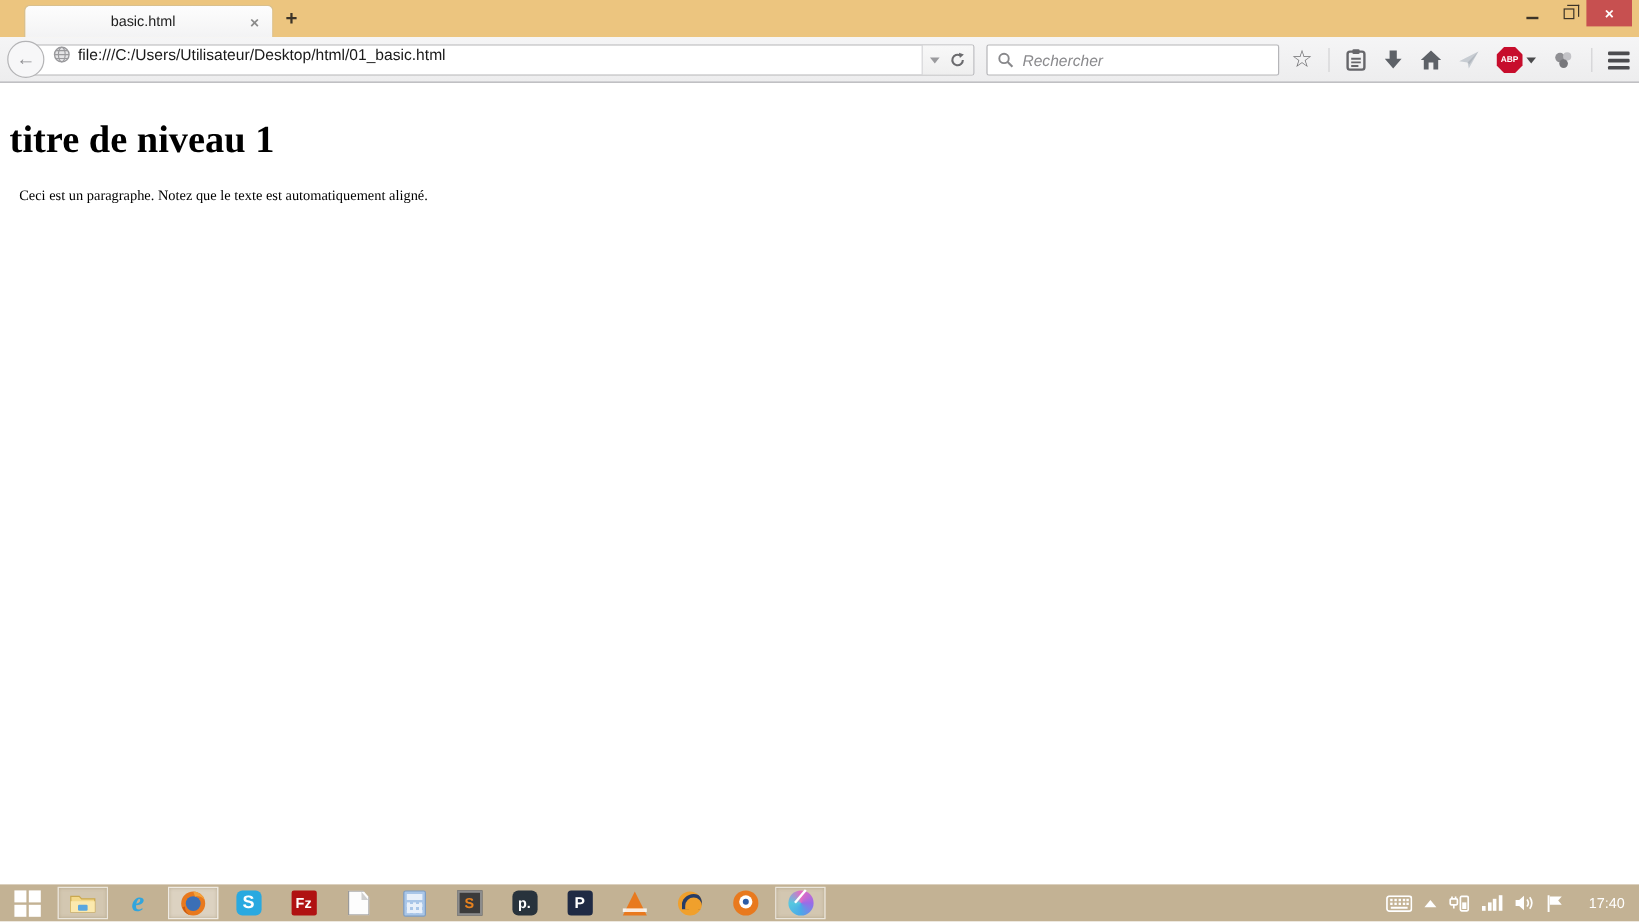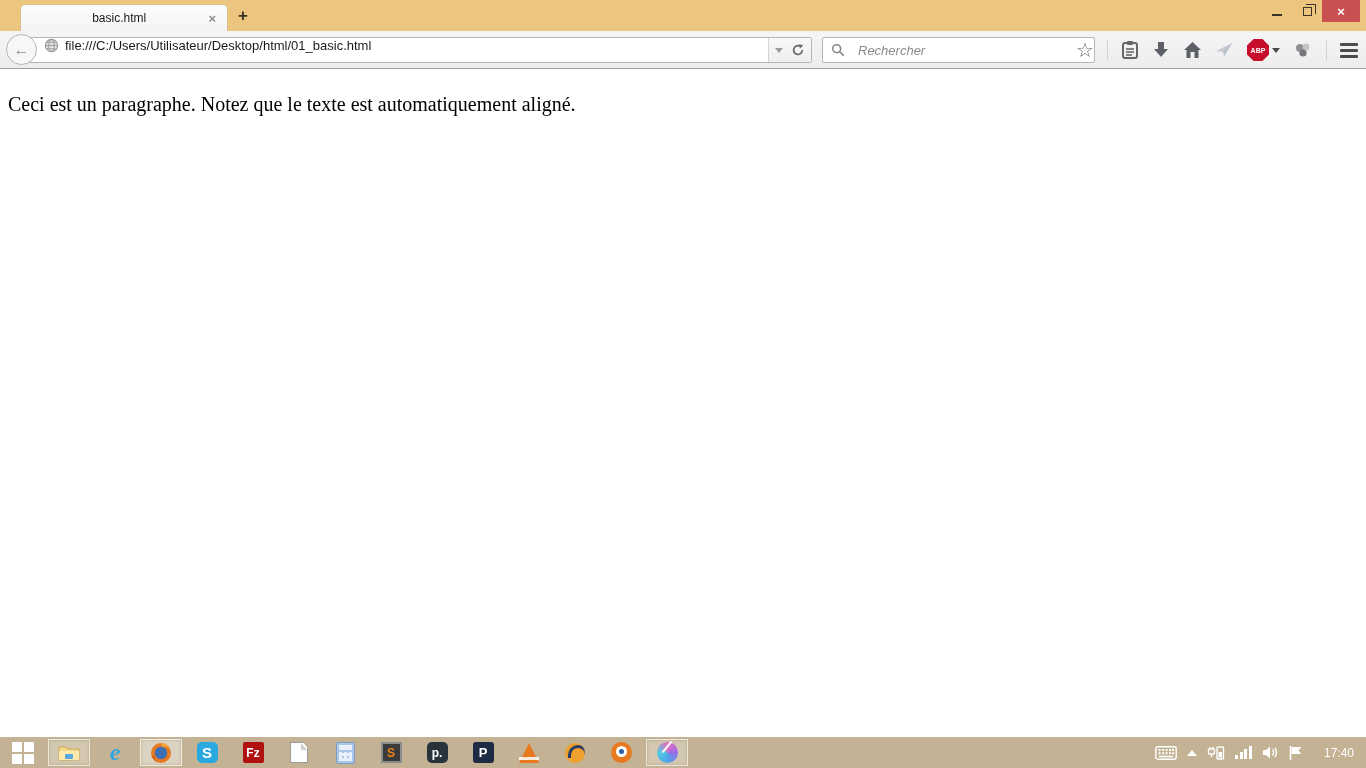--- a/index.html
+++ b/index.html
@@ -29,42 +29,42 @@
               background:#f7f7f8; border:1px solid #b4b4b6; display:flex; align-items:center; justify-content:center; z-index:3; }
   .back-arrow { font-size:16px; color:#8d8d90; font-weight:bold; line-height:1; }
   .urlbar { position:absolute; left:21px; top:6px; width:791px; height:26px; background:#fff;
             border:1px solid #b5b5b8; border-radius:2px; display:flex; z-index:2; }
   .url-globe { margin-left:22px; margin-right:6px; flex:0 0 auto; display:flex; }
   .url-text { font-size:13px; color:#1a1a1a; flex:1; white-space:nowrap; overflow:hidden; }
   .url-end { display:flex; align-items:center; height:100%; border-left:1px solid #d4d4d6;
              background:linear-gradient(#f8f8f8,#efefef); padding:0 6px; gap:8px; }
   .drop-tri { width:0; height:0; border-left:4px solid transparent; border-right:4px solid transparent;
               border-top:5px solid #9a9a9d; }
-  .searchbox { position:absolute; left:822px; top:6px; width:273px; height:26px; background:#fff;
-               border:1px solid #b5b5b8; border-radius:2px; display:flex; align-items:center; padding:0 8px; gap:13px; }
+  .searchbox { position:absolute; left:822px; top:6px; width:244px; height:26px; background:#fff;
+               border:1px solid #b5b5b8; border-radius:2px; display:flex; align-items:center; padding:0 8px; gap:7px; }
   .search-placeholder { font-size:13px; font-style:italic; color:#8a8a8d; }
   .nav-icons { position:absolute; right:8px; top:0; height:38px; display:flex; align-items:center; gap:13px; }
   .nav-sep { width:1px; height:20px; background:#d2d2d4; }
   .icon-btn { display:flex; align-items:center; justify-content:center; }
   .star-glyph { font-size:20px; color:#6f6f72; line-height:1; }
   .abp-wrap { display:flex; align-items:center; gap:3px; }
   .abp-badge { width:22px; height:22px; background:#c70d2c;
                clip-path:polygon(30% 0,70% 0,100% 30%,100% 70%,70% 100%,30% 100%,0 70%,0 30%);
                display:flex; align-items:center; justify-content:center;
                color:#fff; font-size:7px; font-weight:bold; letter-spacing:0; }
   .abp-caret { width:0; height:0; border-left:4px solid transparent; border-right:4px solid transparent;
                border-top:5px solid #4a4a4c; }
   .menu-glyph { display:flex; flex-direction:column; gap:3px; }
   .menu-glyph span { width:18px; height:3px; background:#4c4c4f; border-radius:1px; }
 
   
   .viewport { position:absolute; top:69px; left:0; width:1366px; height:668px; background:#fff;
               padding:8px; font-family:"Liberation Serif", serif; color:#000; }
   .viewport h1 { font-size:32px; font-weight:bold; margin:21px 0; }
-  .viewport p { font-size:20px; margin:16px 0; }
+  .viewport p { font-size:12px; margin:16px 8px; }
 
   
   .taskbar { position:absolute; bottom:0; left:0; width:1366px; height:31px; background:#c3b294;
              display:flex; align-items:center; }
   .tb-left { display:flex; align-items:center; height:100%; }
   .tb-slot { width:46px; height:31px; display:flex; align-items:center; justify-content:center; }
   .tb-open { width:42px; height:27px; margin:2px; background:rgba(255,255,255,0.28);
              border:1px solid rgba(255,255,255,0.55); box-shadow:inset 0 0 3px rgba(120,100,60,.35);
              display:flex; align-items:center; justify-content:center; }
   .tb-active { background:rgba(255,255,255,0.42); }
@@ -211,20 +211,21 @@
     <span class="nav-sep"></span>
     <span class="icon-btn menu-glyph" aria-label="menu">
       <span></span>
         <span></span>
         <span></span>
     </span>
   </div>
 </div>
 
 <div class="viewport">
+  <h1>titre de niveau 1</h1>
   <p>Ceci est un paragraphe. Notez que le texte est automatiquement aligné.</p>
 </div>
 
 <div class="taskbar">
   <div class="tb-left">
     <div class="tb-slot">
       <span class="win-logo">
           <span></span>
           <span></span>
           <span></span>

